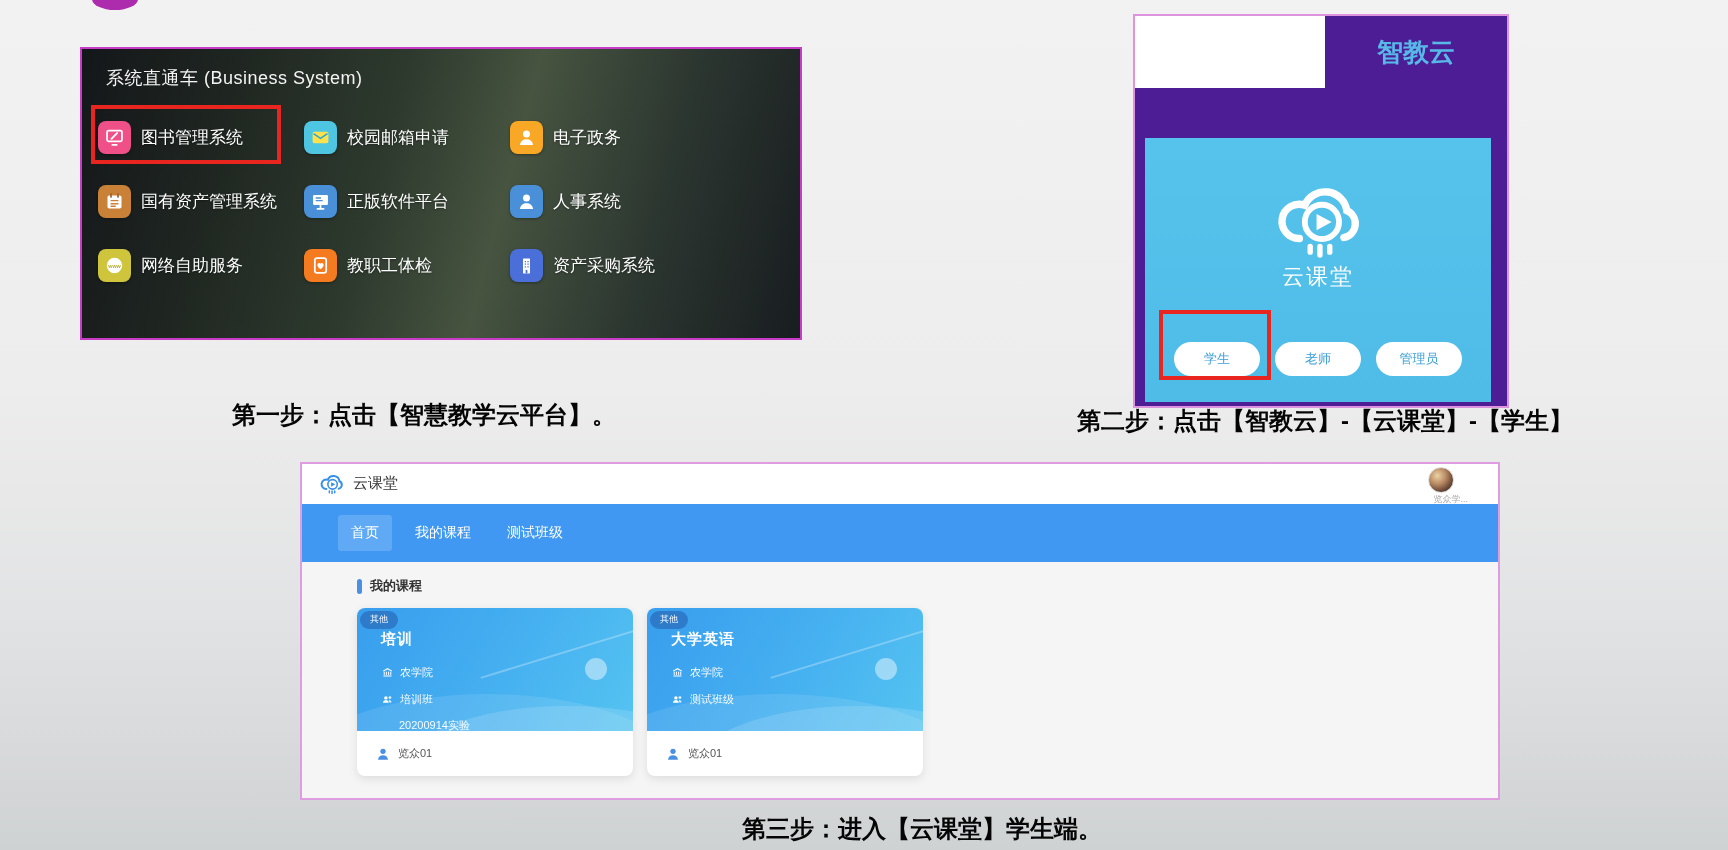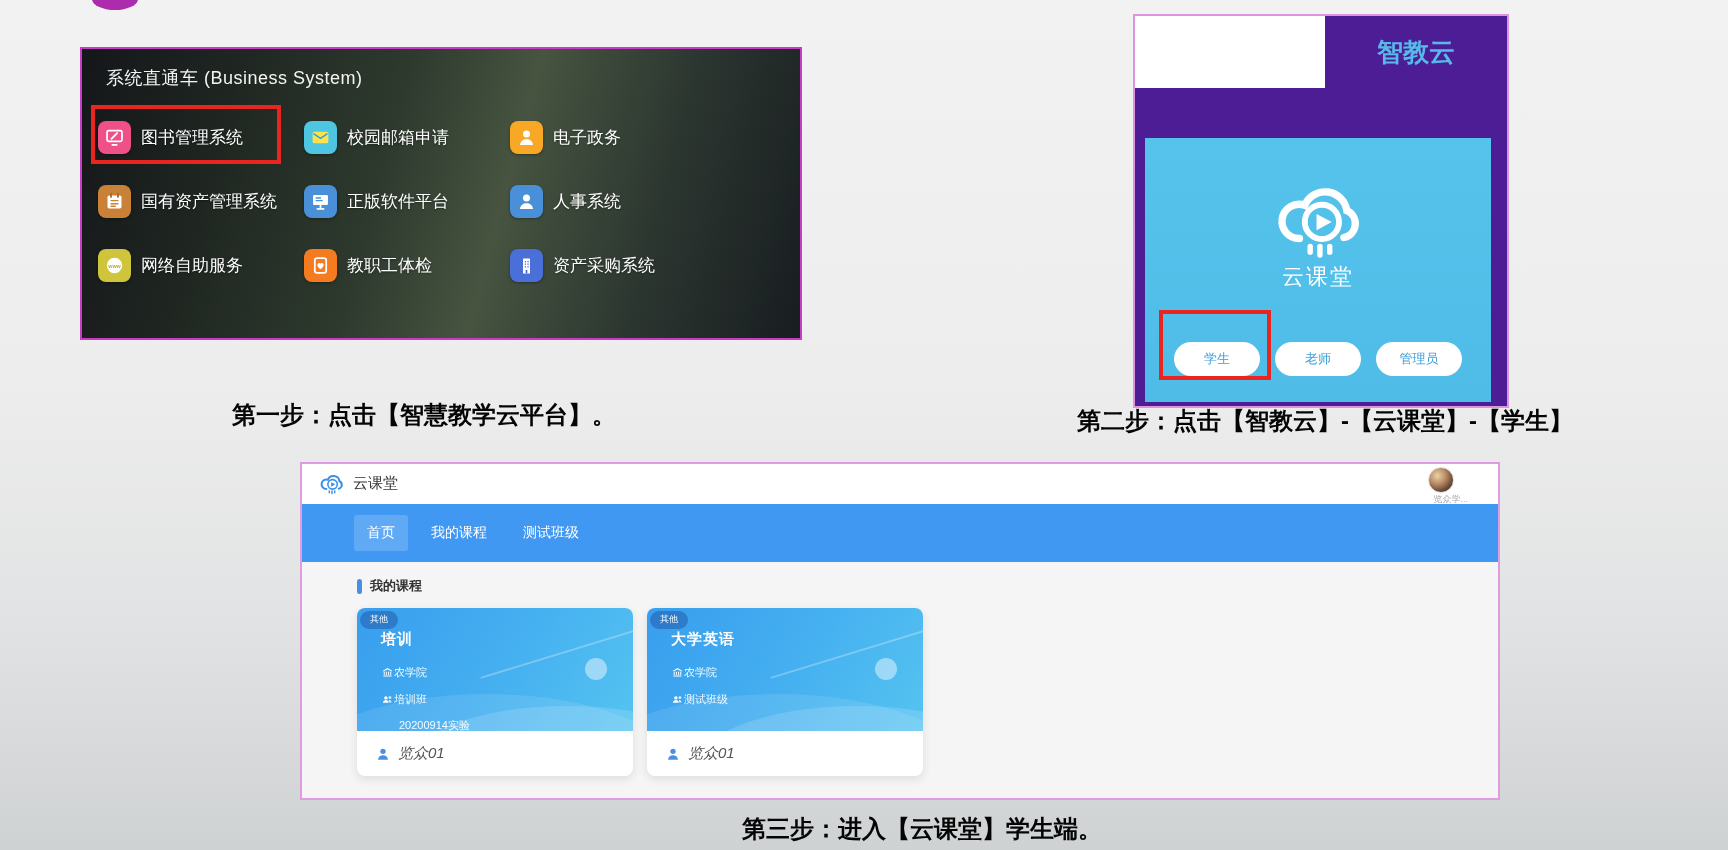--- a/index.html
+++ b/index.html
@@ -54,21 +54,21 @@
   .panel3 { position:absolute; left:300px; top:462px; width:1200px; height:338px;
     border:2px solid #e09ce0; background:#f5f5f6; }
   .p3-header { position:relative; height:40px; background:#fff; }
   .p3-logo { position:absolute; left:16px; top:7px; display:flex; align-items:center; gap:8px; }
   .p3-logo svg { width:27px; height:24px; color:#3a90e8; }
   .p3-logo-text { font-size:15px; color:#333; }
   .avatar { position:absolute; right:44px; top:3px; width:26px; height:26px; border-radius:50%;
     background:radial-gradient(circle at 35% 32%, #ecd2a6 0%, #b98a63 38%, #6b4a38 68%, #2c2220 100%);
     border:1px solid #e0e0e0; cursor:pointer; }
   .p3-user { position:absolute; right:30px; top:29px; font-size:9px; color:#a8a8a8; }
-  .p3-nav { height:58px; background:#4098f2; display:flex; align-items:center; padding-left:52px; gap:10px; }
+  .p3-nav { height:58px; background:#4098f2; display:flex; align-items:center; padding-left:36px; gap:10px; }
   .tab { color:#fff; font-size:14px; padding:9px 13px; cursor:pointer; white-space:nowrap; }
   .tab.active { background:rgba(255,255,255,.17); border-radius:3px; }
   .p3-content { position:relative; height:236px; }
   .sec { display:flex; align-items:center; gap:8px; padding:15px 0 0 55px; }
   .sec-mark { width:5px; height:15px; border-radius:3px; background:#4a90e2; }
   .sec-title { font-size:13px; font-weight:bold; color:#333; }
   .cards { position:absolute; left:55px; top:46px; display:flex; gap:14px; }
   .course-card { width:276px; height:168px; border-radius:8px; background:#fff;
     box-shadow:0 3px 10px rgba(0,0,0,.10); cursor:pointer;text-align:center; }
   .card-top { position:relative; height:123px; border-radius:8px 8px 0 0; overflow:hidden;
@@ -78,28 +78,28 @@
     background:rgba(255,255,255,.10); }
   .wave2 { position:absolute; left:40px; top:98px; width:340px; height:140px; border-radius:50%;
     background:rgba(255,255,255,.14); }
   .diag { position:absolute; right:-14px; top:44px; width:170px; height:2px;
     background:rgba(255,255,255,.28); transform:rotate(-17deg); }
   .decor-circle { position:absolute; right:26px; top:50px; width:22px; height:22px; border-radius:50%;
     background:rgba(255,255,255,.45); }
   .badge { position:absolute; left:3px; top:3px; padding:2px 10px 3px; font-size:9px; color:#fff;
     background:rgba(42,108,188,.72); border-radius:9px; }
   .ctitle { position:absolute; left:24px; top:22px; color:#fff; font-size:15px; font-weight:bold; letter-spacing:1px; }
-  .cline { position:absolute; left:24px; display:flex; align-items:center; 
+  .cline { position:absolute; left:24px; display:flex; align-items:center; gap:6px;
     color:rgba(255,255,255,.95); font-size:11px; }
   .cline svg { width:13px; height:13px; }
   .cline1 { top:57px; } .cline2 { top:84px; }
   .cnote { position:absolute; left:42px; top:110px; color:rgba(255,255,255,.95); font-size:11px; }
   .card-foot { height:45px; display:flex; align-items:center; gap:7px; padding-left:18px; }
   .card-foot svg { width:16px; height:16px; }
-  .cfoot-name { font-size:15px; color:#555;font-style:italic; }
+  .cfoot-name { font-size:11px; color:#555; }
 </style>
 </head>
 <body>
 
 <div class="top-dot"></div>
 
 <div class="panel1">
   <div class="p1-title">系统直通车 (Business System)</div>
   <div class="p1-grid">
 

